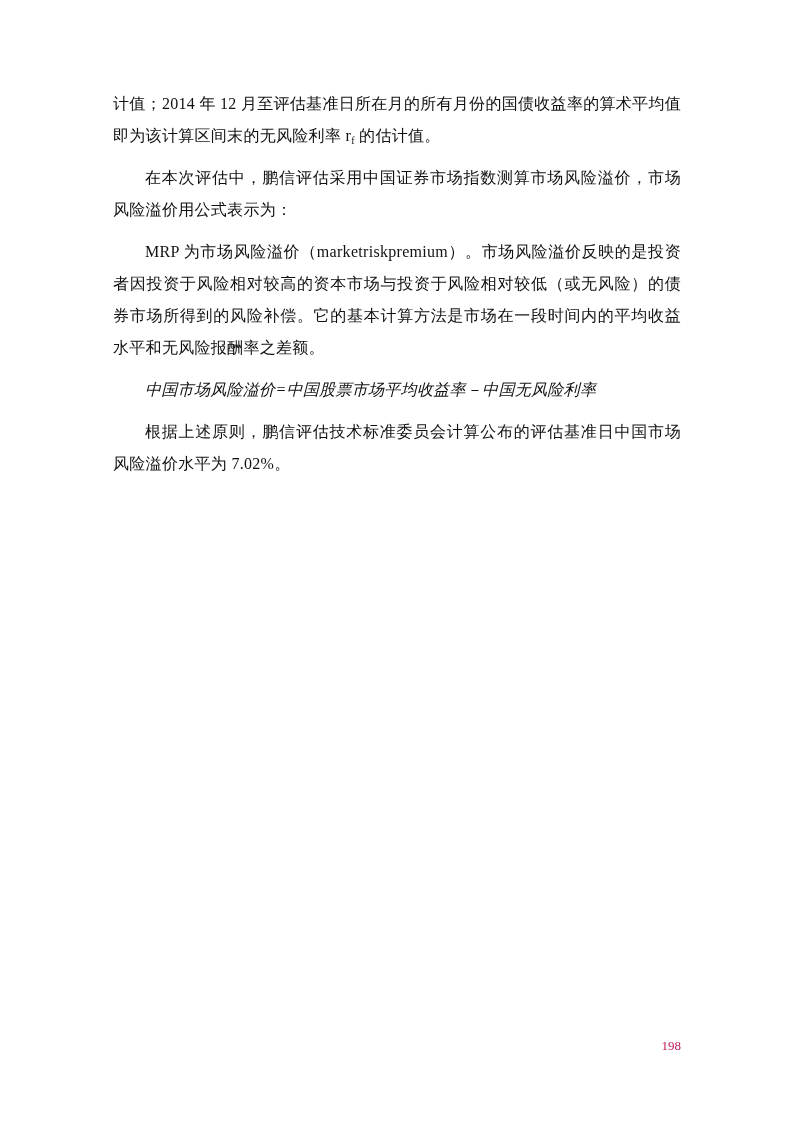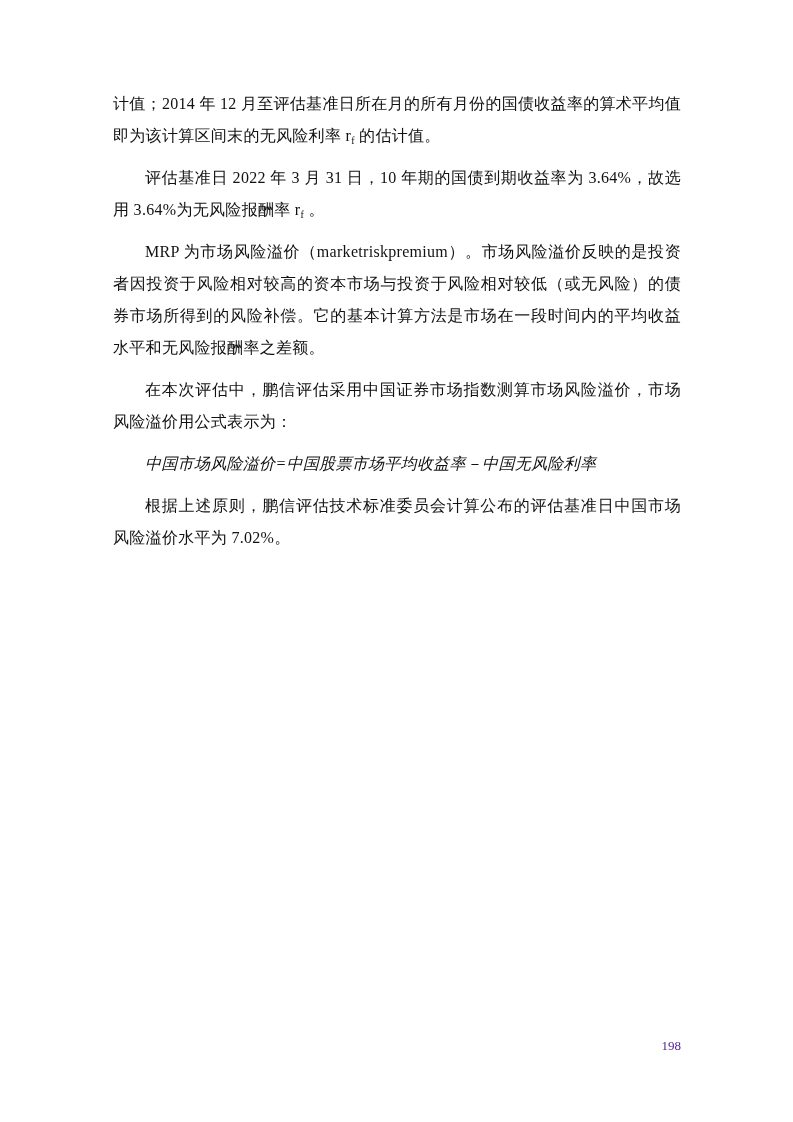--- a/index.html
+++ b/index.html
@@ -45,38 +45,37 @@
   }
   .var-italic {
     font-style: italic;
   }
   .page-number {
     position: absolute;
     right: 112px;
     top: 1038px;
     font-size: 13px;
     line-height: 16px;
-    color: #4c1d95;
+    color: #be185d;
     text-align: right;
   }
 </style>
 </head>
 <body>
 
 <div class="page">
   <div class="content">
 
     <p class="continuation"><span>计值；2014 年 12 月至评估基准日所在月的所有月份的国债收益率的算术平均值即为该计算区间末的无风险利率 r</span><sub>f</sub><span> 的估计值。</span></p>
 
-    <p><span>评估基准日 2022 年 3 月 31 日，10 年期的国债到期收益率为 3.64%，故选用 3.64%为无风险报酬率 r</span><sub>f</sub><span> 。</span></p>
 
 
+    <p>在本次评估中，鹏信评估采用中国证券市场指数测算市场风险溢价，市场风险溢价用公式表示为：</p>
+
     <p>MRP 为市场风险溢价（marketriskpremium）。市场风险溢价反映的是投资者因投资于风险相对较高的资本市场与投资于风险相对较低（或无风险）的债券市场所得到的风险补偿。它的基本计算方法是市场在一段时间内的平均收益水平和无风险报酬率之差额。</p>
-
-    <p>在本次评估中，鹏信评估采用中国证券市场指数测算市场风险溢价，市场风险溢价用公式表示为：</p>
 
     <p class="formula-line">中国市场风险溢价=中国股票市场平均收益率－中国无风险利率</p>
 
 
     <p>根据上述原则，鹏信评估技术标准委员会计算公布的评估基准日中国市场风险溢价水平为 7.02%。</p>
 
 
 
   </div>
 

